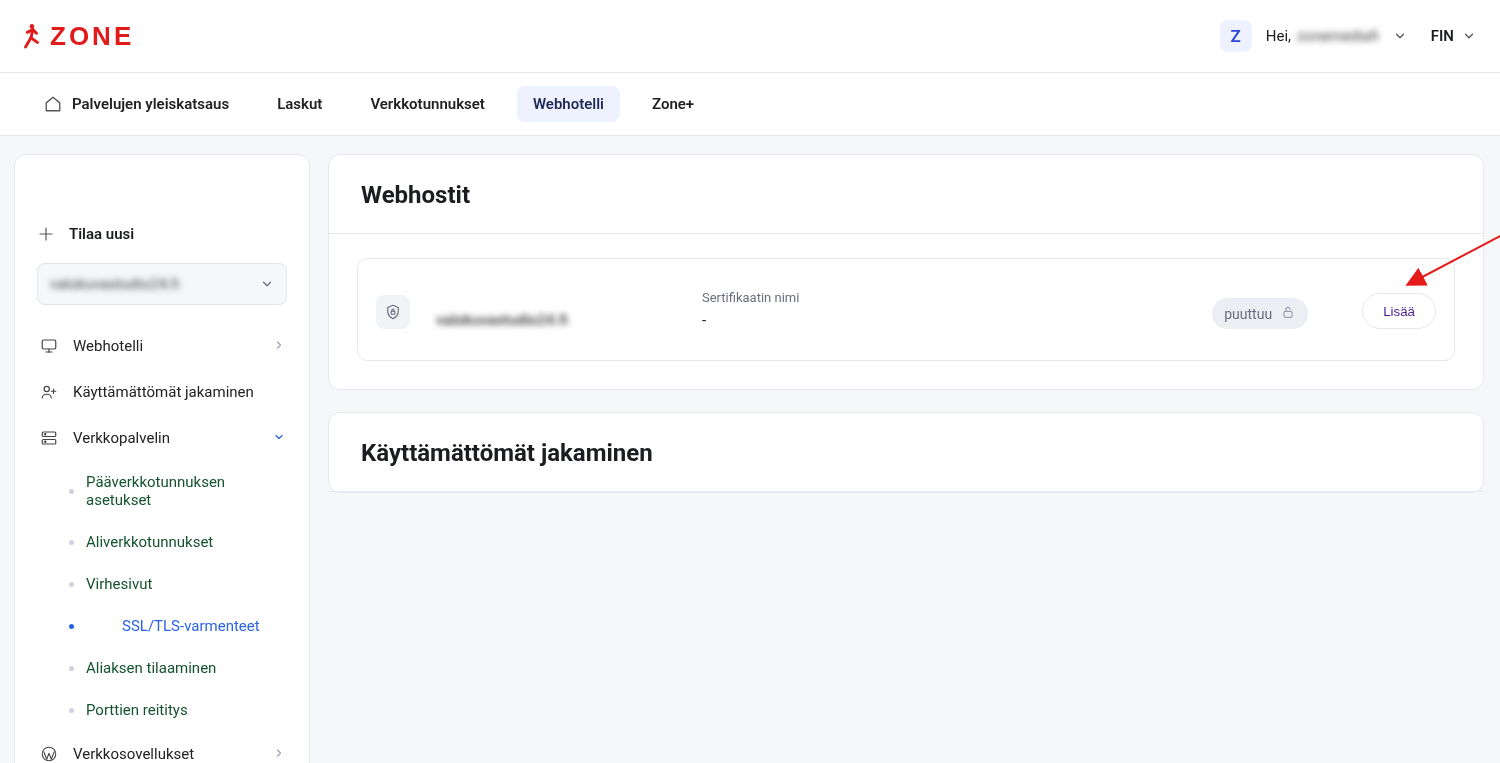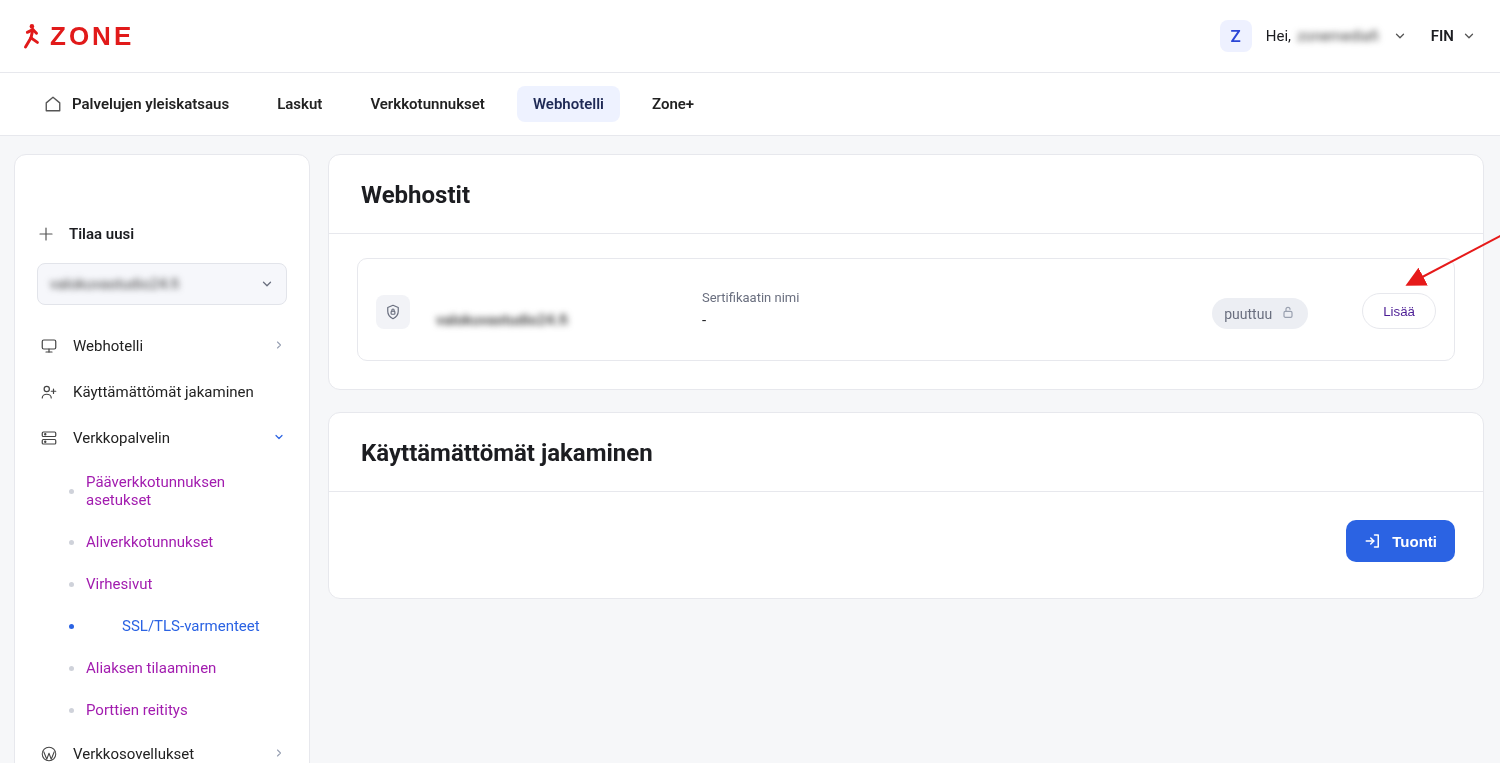--- a/index.html
+++ b/index.html
@@ -90,21 +90,21 @@
 
   .side-nav{display:flex;flex-direction:column;gap:4px;}
   .snav-item{
     display:flex;align-items:center;justify-content:space-between;
     padding:12px 10px;border-radius:8px;cursor:pointer;color:#222;
   }
   .snav-left{display:flex;align-items:center;gap:14px;}
   .snav-ico{width:20px;display:flex;justify-content:center;color:#444;}
   .snav-sub{padding-left:34px;display:flex;flex-direction:column;gap:4px;}
   .snav-sub .sub{
-    display:flex;align-items:center;gap:12px;padding:10px 6px;border-radius:8px;cursor:pointer;color:#a21caf;
+    display:flex;align-items:center;gap:12px;padding:10px 6px;border-radius:8px;cursor:pointer;color:#14532d;
   }
   .snav-sub .dot{width:5px;height:5px;border-radius:50%;background:#cfd2da;flex:0 0 5px;}
   .snav-sub .sub.active{color:var(--blue);gap:48px;}
   .snav-sub .sub.active .dot{background:var(--blue);}
   .snav-item .chev-sm{color:#98a0b3;}
   .snav-item.expanded .chev-sm svg{transform:rotate(0deg);}
   .snav-item .chev-sm.blue svg{color:var(--blue);}
 
   
   .content{flex:1;display:flex;flex-direction:column;gap:22px;}
@@ -376,28 +376,16 @@
             </defs>
             <line x1="150" y1="5" x2="55" y2="55" stroke="#e61a1a" stroke-width="2" marker-end="url(#ah)"></line>
           </svg>
         </div>
       </div>
     </section>
 
     <section class="panel">
       <div class="panel-title">Käyttämättömät jakaminen</div>
       <div class="panel-divider"></div>
-      <div class="panel2-actions">
-        <button class="btn-primary">
-          <span class="ico">
-            <svg width="18" height="18" viewBox="0 0 24 24" fill="none" stroke="currentColor" stroke-width="2" stroke-linecap="round" stroke-linejoin="round">
-              <path d="M14 4h5v16h-5"></path>
-              <polyline points="9 8 13 12 9 16"></polyline>
-              <line x1="3" y1="12" x2="13" y2="12"></line>
-            </svg>
-          </span>
-          <span>Tuonti</span>
-        </button>
-      </div>
     </section>
 
   </main>
 </div>
 
 </body></html>

